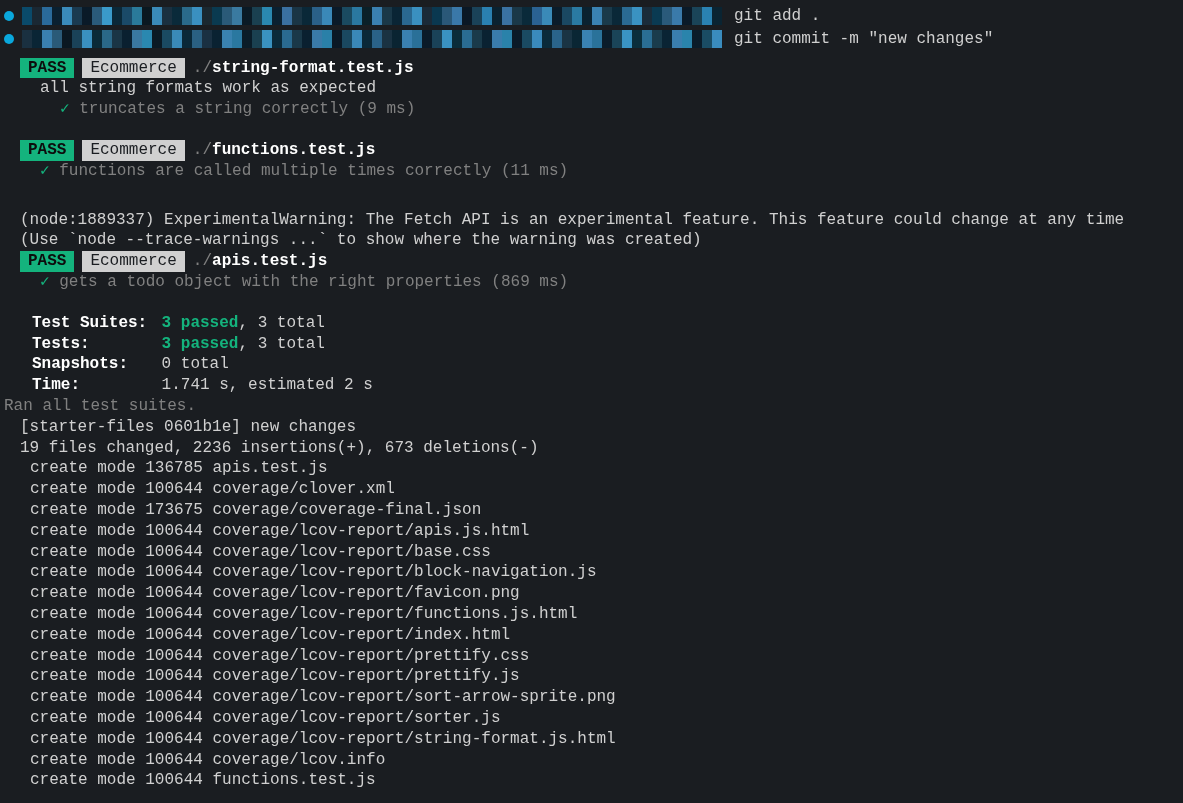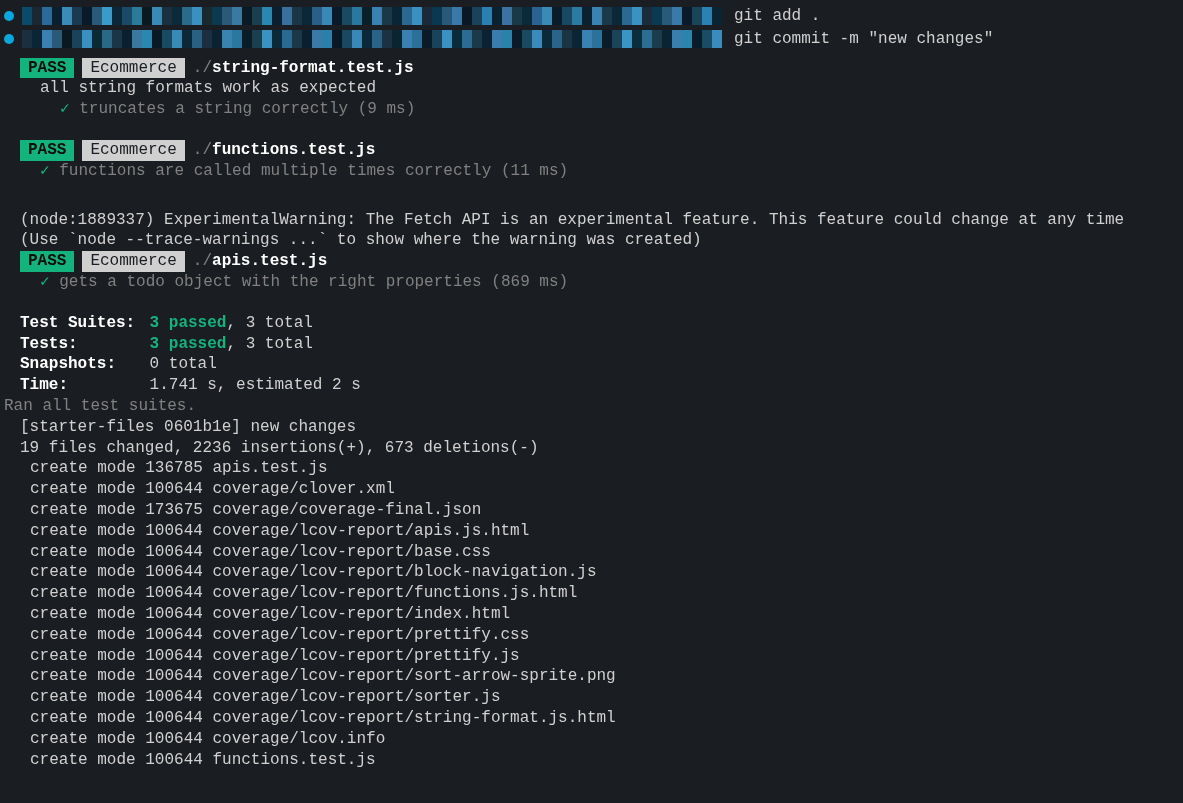--- a/index.html
+++ b/index.html
@@ -80,21 +80,21 @@
     }
     .check {
       color: #14b37d;
     }
     .warning-block {
       margin-left: 20px;
       margin-top: 28px;
       color: #d0d0d0;
     }
     .summary-block {
-      margin-left: 20px;
+      margin-left: 32px;
       margin-top: 20px;
     }
     .summary-label {
       color: #ffffff;
       font-weight: bold;
       display: inline-block;
       width: 120px;
     }
     .passed {
       color: #14b37d;
@@ -339,20 +339,21 @@
   <div>[starter-files 0601b1e] new changes</div>
   <div> 19 files changed, 2236 insertions(+), 673 deletions(-)</div>
 </div>
 <div id="created-files-container">
     <div class="create-line">create mode 136785 apis.test.js</div>
     <div class="create-line">create mode 100644 coverage/clover.xml</div>
     <div class="create-line">create mode 173675 coverage/coverage-final.json</div>
     <div class="create-line">create mode 100644 coverage/lcov-report/apis.js.html</div>
     <div class="create-line">create mode 100644 coverage/lcov-report/base.css</div>
     <div class="create-line">create mode 100644 coverage/lcov-report/block-navigation.js</div>
+    <div class="create-line">create mode 100644 coverage/lcov-report/favicon.png</div>
     <div class="create-line">create mode 100644 coverage/lcov-report/functions.js.html</div>
     <div class="create-line">create mode 100644 coverage/lcov-report/index.html</div>
     <div class="create-line">create mode 100644 coverage/lcov-report/prettify.css</div>
     <div class="create-line">create mode 100644 coverage/lcov-report/prettify.js</div>
     <div class="create-line">create mode 100644 coverage/lcov-report/sort-arrow-sprite.png</div>
     <div class="create-line">create mode 100644 coverage/lcov-report/sorter.js</div>
     <div class="create-line">create mode 100644 coverage/lcov-report/string-format.js.html</div>
     <div class="create-line">create mode 100644 coverage/lcov.info</div>
     <div class="create-line">create mode 100644 functions.test.js</div>
   </div>

